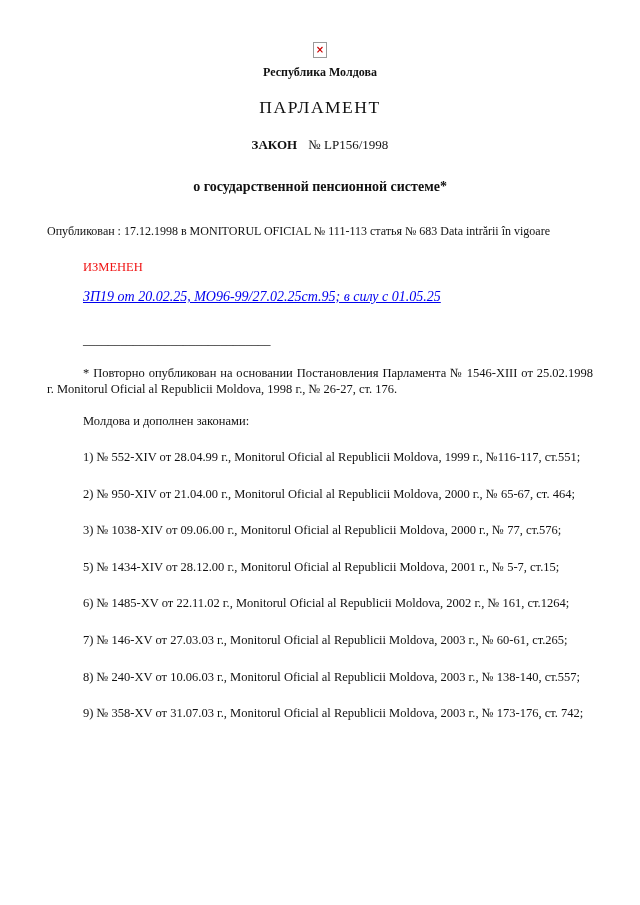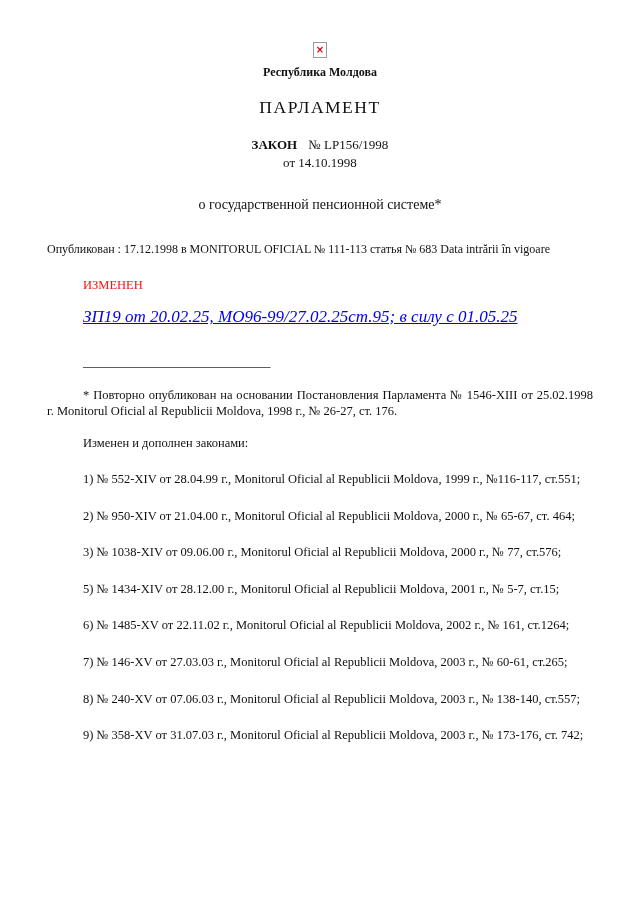--- a/index.html
+++ b/index.html
@@ -56,36 +56,36 @@
     font-size: 13px;
   }
   .law-line b { margin-right: 8px; }
   .law-date {
     margin-top: 2px;
     font-size: 13px;
   }
   .doc-title {
     margin-top: 26px;
     font-size: 14px;
-    font-weight: normal;
+    font-weight: bold;
   }
   .published {
     margin-top: 29px;
     font-size: 12px;
     text-align: left;
   }
   .status-red {
     margin: 21px 0 0 36px;
     font-size: 12.5px;
     color: #f01414;
   }
   .amend-link {
     display: inline-block;
     margin: 14px 0 0 36px;
-    font-size: 17px;
+    font-size: 14px;
     font-style: italic;
     color: #0000ee;
     text-decoration: underline;
     cursor: pointer;
   }
   .separator {
     margin: 30px 0 0 36px;
     font-size: 12.5px;
     color: #000000;
     letter-spacing: 0;
@@ -108,38 +108,37 @@
 </head>
 <body>
 
 <div class="page">
 
   <div class="center">
     <span class="broken-img"><span class="x-glyph">×</span></span>
     <div class="country">Республика Молдова</div>
     <div class="institution">ПАРЛАМЕНТ</div>
     <div class="law-line"><b>ЗАКОН</b> <span>№ LP156/1998</span></div>
-    <div class="law-date">от 14.10.1998</div>
     <div class="doc-title">о государственной пенсионной системе*</div>
   </div>
 
   <div class="published">Опубликован : 17.12.1998 в MONITORUL OFICIAL № 111-113 статья № 683 Data intrării în vigoare</div>
 
   <div class="status-red">ИЗМЕНЕН</div>
 
   <a class="amend-link">ЗП19 от 20.02.25, МО96-99/27.02.25ст.95; в силу с 01.05.25</a>
 
   <div class="separator">______________________________</div>
 
   <p class="body-par">* Повторно опубликован на основании Постановления Парламента № 1546-XIII от 25.02.1998 г. Monitorul Oficial al Republicii Moldova, 1998 г., № 26-27, ст. 176.</p>
 
-  <p class="intro-par">Изменен и дополнен законами:</p>
+  <p class="intro-par">Молдова и дополнен законами:</p>
 
   <p class="body-par">1) № 552-XIV от 28.04.99 г., Monitorul Oficial al Republicii Moldova, 1999 г., №116-117, ст.551;</p>
   <p class="body-par">2) № 950-XIV от 21.04.00 г., Monitorul Oficial al Republicii Moldova, 2000 г., № 65-67, ст. 464;</p>
   <p class="body-par">3) № 1038-XIV от 09.06.00 г., Monitorul Oficial al Republicii Moldova, 2000 г., № 77, ст.576;</p>
   <p class="body-par">5) № 1434-XIV от 28.12.00 г., Monitorul Oficial al Republicii Moldova, 2001 г., № 5-7, ст.15;</p>
   <p class="body-par">6) № 1485-XV от 22.11.02 г., Monitorul Oficial al Republicii Moldova, 2002 г., № 161, ст.1264;</p>
   <p class="body-par">7) № 146-XV от 27.03.03 г., Monitorul Oficial al Republicii Moldova, 2003 г., № 60-61, ст.265;</p>
-  <p class="body-par">8) № 240-XV от 07.06.03 г., Monitorul Oficial al Republicii Moldova, 2003 г., № 138-140, ст.557;</p>
+  <p class="body-par">8) № 240-XV от 10.06.03 г., Monitorul Oficial al Republicii Moldova, 2003 г., № 138-140, ст.557;</p>
   <p class="body-par">9) № 358-XV от 31.07.03 г., Monitorul Oficial al Republicii Moldova, 2003 г., № 173-176, ст. 742;</p>
 
 </div>
 
 </body></html>

